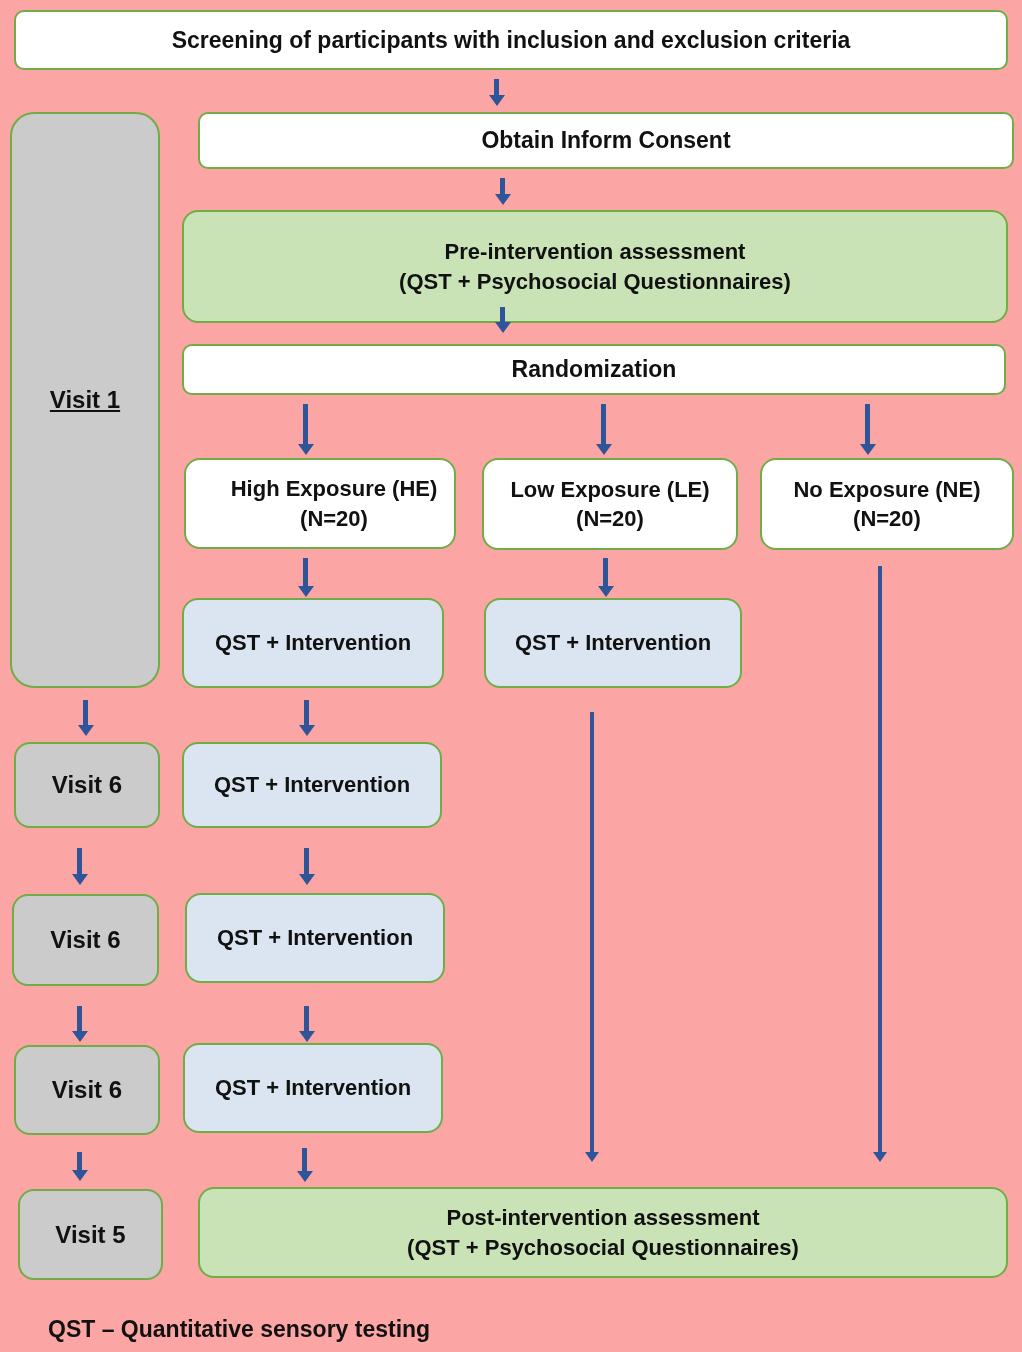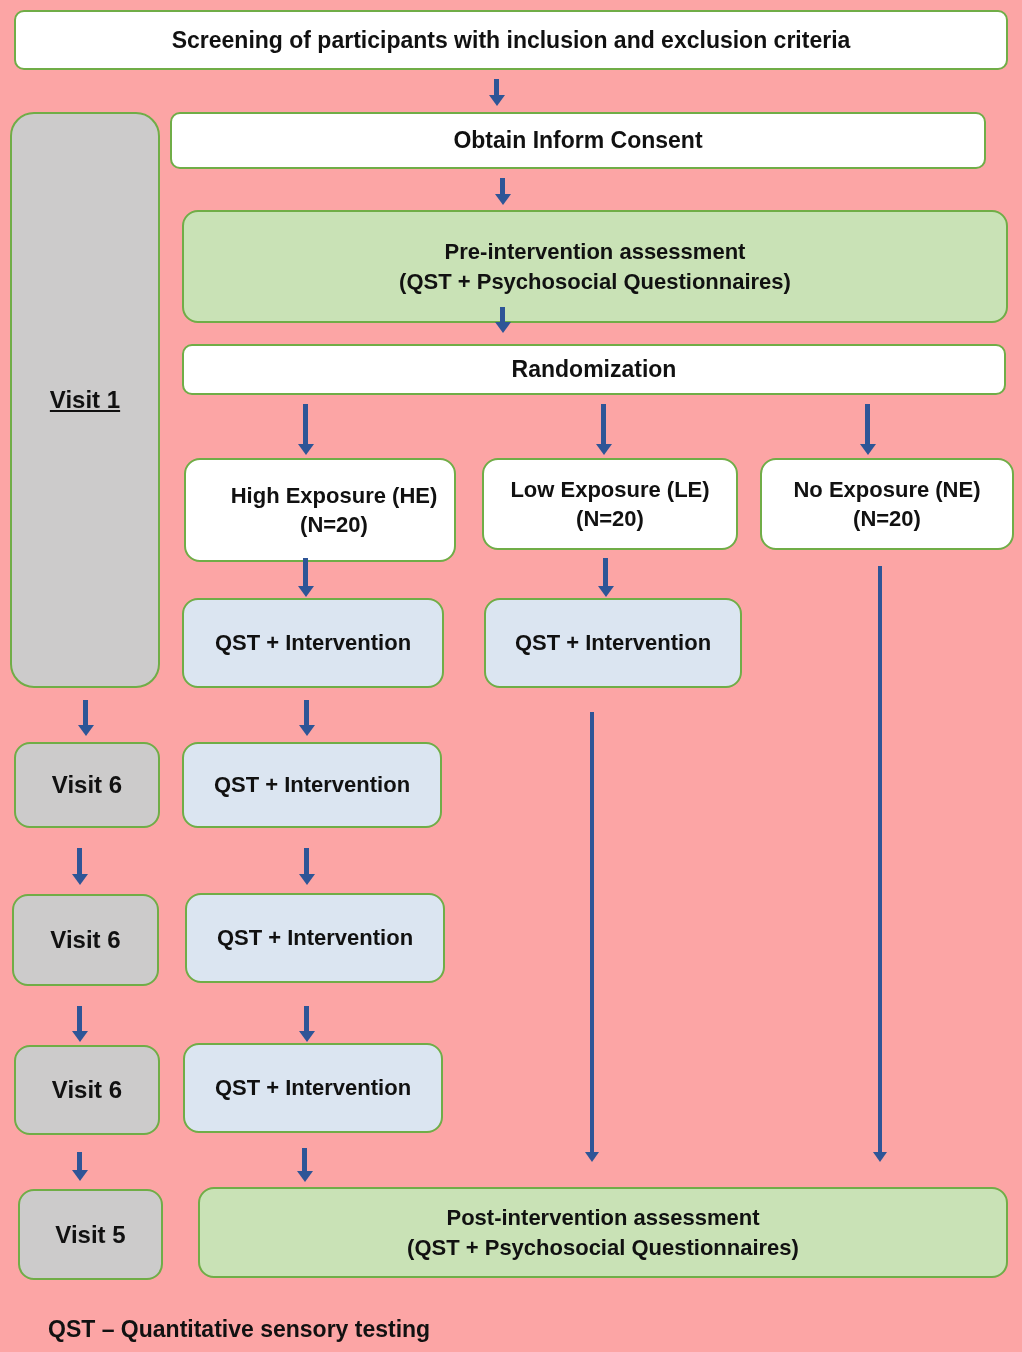--- a/index.html
+++ b/index.html
@@ -46,38 +46,38 @@
 <body>
 
 <div class="canvas">
 
   <div class="box" style="left:14px; top:10px; width:994px; height:60px;">Screening of participants with inclusion and exclusion criteria</div>
 
   <div class="arrow" style="left:494px; top:79px; height:16px;"></div>
 
   <div class="box gray r24 visit" style="left:10px; top:112px; width:150px; height:576px;text-decoration:underline;">Visit 1</div>
 
-  <div class="box" style="left:170px; top:112px; width:816px; height:57px;">Obtain Inform Consent</div>
+  <div class="box" style="left:198px; top:112px; width:816px; height:57px;">Obtain Inform Consent</div>
 
   <div class="arrow" style="left:500px; top:178px; height:16px;"></div>
 
   <div class="box green r16 two" style="left:182px; top:210px; width:826px; height:113px;">
     <div>Pre-intervention assessment</div>
     <div>(QST + Psychosocial Questionnaires)</div>
   </div>
 
   <div class="arrow" style="left:500px; top:307px; height:15px;"></div>
 
   <div class="box" style="left:182px; top:344px; width:824px; height:51px;">Randomization</div>
 
   <div class="arrow" style="left:303px; top:404px; height:40px;"></div>
   <div class="arrow" style="left:601px; top:404px; height:40px;"></div>
   <div class="arrow" style="left:865px; top:404px; height:40px;"></div>
 
-  <div class="box r16 two" style="left:184px; top:458px; width:272px; height:104px;padding-left:28px;">
+  <div class="box r16 two" style="left:184px; top:458px; width:272px; height:91px;padding-left:28px;">
     <div>High Exposure (HE)</div>
     <div>(N=20)</div>
   </div>
   <div class="box r16 two" style="left:482px; top:458px; width:256px; height:92px;">
     <div>Low Exposure (LE)</div>
     <div>(N=20)</div>
   </div>
   <div class="box r16 two" style="left:760px; top:458px; width:254px; height:92px;">
     <div>No Exposure (NE)</div>
     <div>(N=20)</div>

